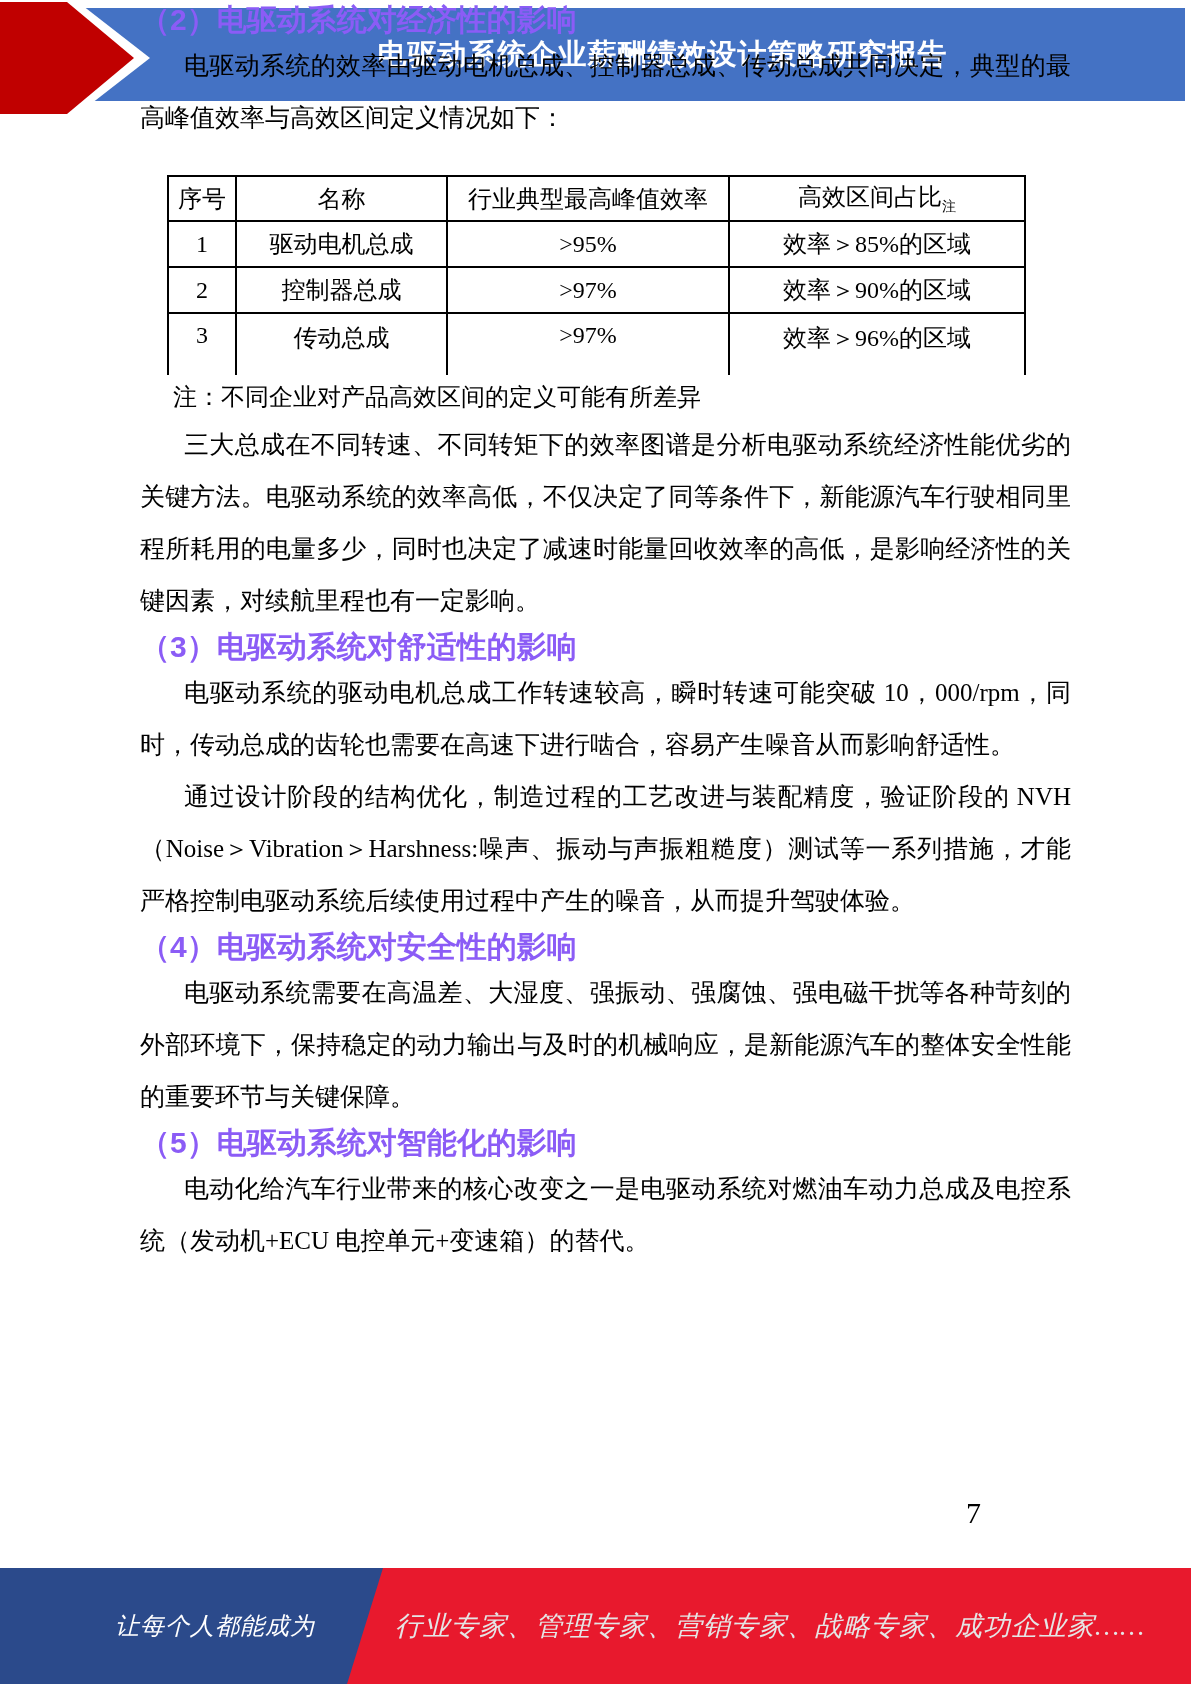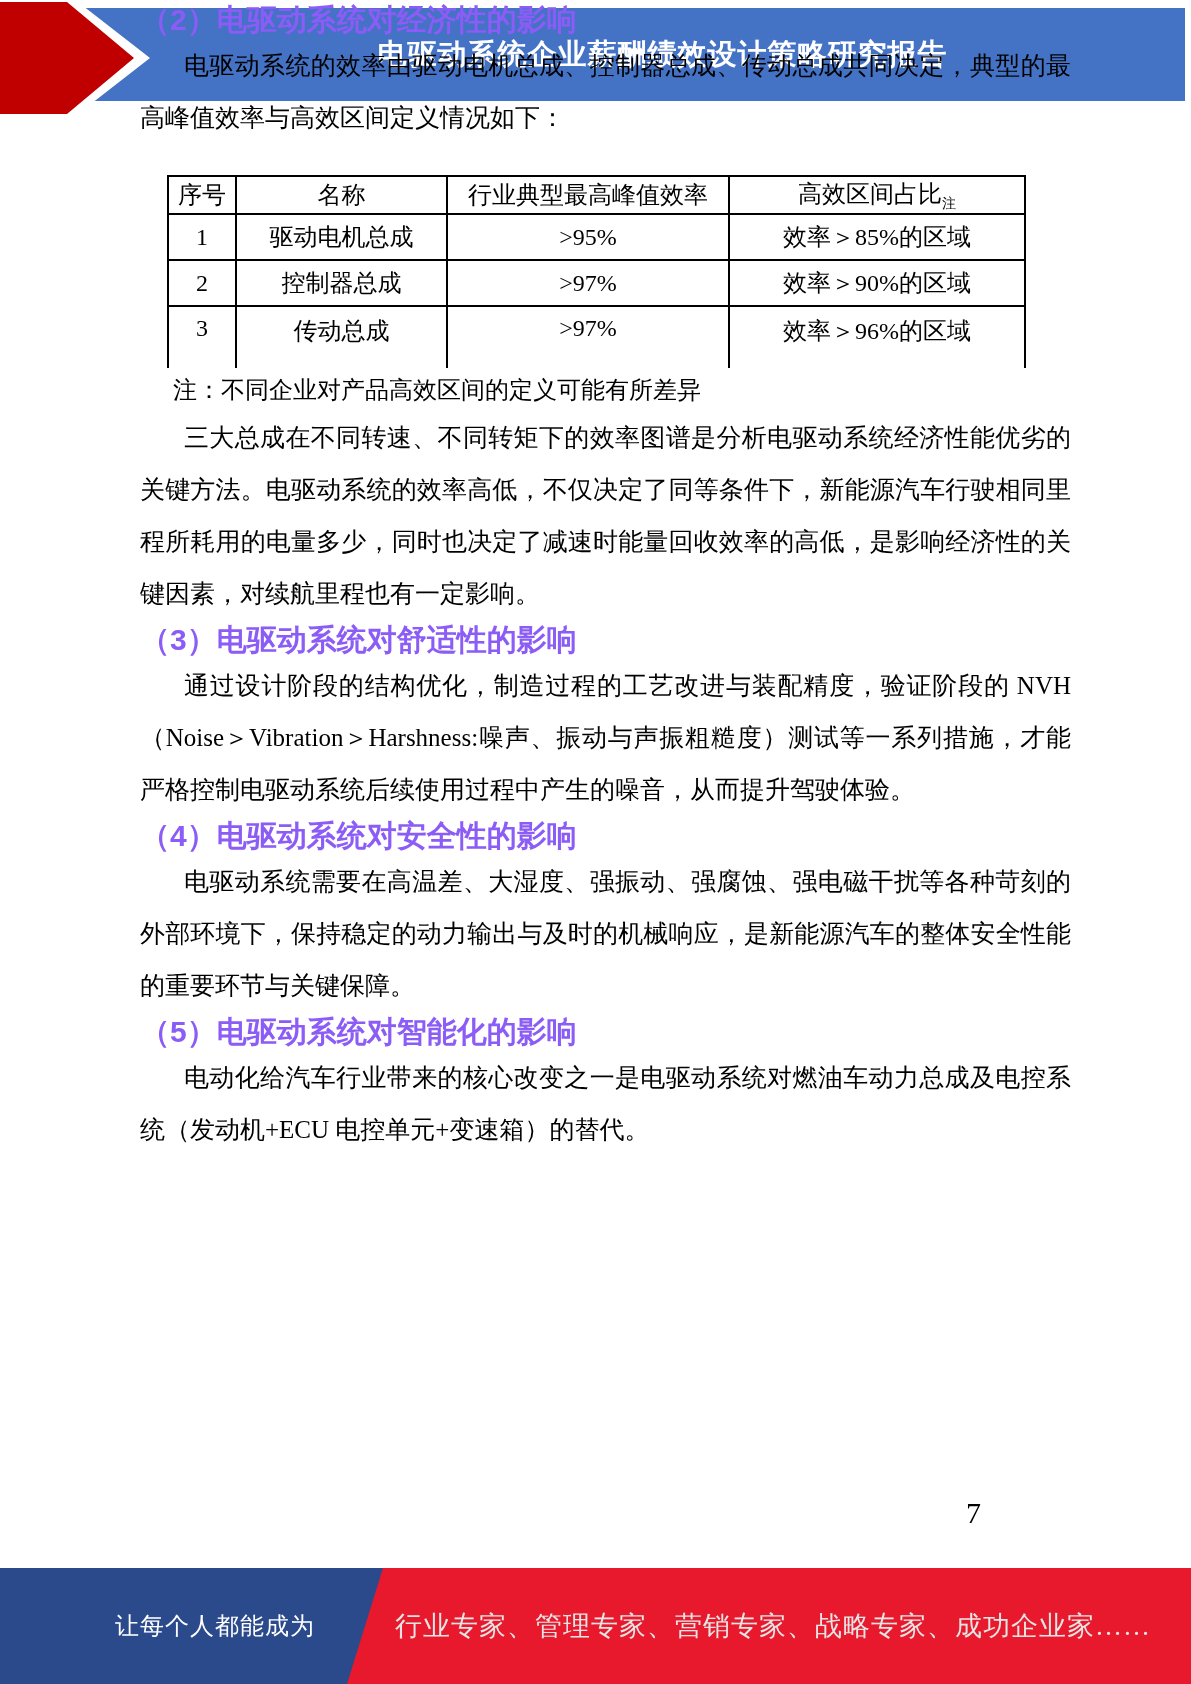--- a/index.html
+++ b/index.html
@@ -49,37 +49,38 @@
   .mt-p7{margin-top:38px;}
   
   table.eff{
     margin-left:27px;width:857px;border-collapse:collapse;table-layout:fixed;
     font-size:24px;
   }
   table.eff th, table.eff td{
     border:2px solid #000;text-align:center;vertical-align:middle;
     font-weight:400;padding:0 4px;
   }
-  table.eff thead tr{height:38px;}
+  table.eff thead tr{height:45px;}
   table.eff tbody tr{height:46px;}
   table.eff tbody tr.last{height:62px;}
   table.eff tbody tr.last td{border-bottom:none;vertical-align:top;padding-top:8px;}
   table.eff sub.note-mark{font-size:14px;}
   p.tbl-note{
     margin:3px;font-size:24px;line-height:38px;padding-left:30px;text-align:left;
   }
   
   .page-number{
     position:absolute;top:1496px;right:210px;font-size:30px;
     font-family:"Liberation Serif", serif;
   }
   
   .footer-band{
     position:absolute;left:0;bottom:0;width:1191px;height:116px;
     background:var(--footer_red);
+    font-style:italic;
   }
   .footer-blue{
     position:absolute;left:0;top:0;height:116px;width:383px;
     background:var(--footer_blue);
     clip-path:polygon(0 0, 100% 0, calc(100% - 36px) 100%, 0 100%);
   }
   .footer-left-text{
     position:absolute;left:95px;top:0;width:240px;height:116px;
     display:flex;align-items:center;justify-content:center;
     color:#ffffff;font-size:24px;letter-spacing:1px;
@@ -145,20 +146,21 @@
         <td>效率＞96%的区域</td>
       </tr>
     </tbody>
   </table>
 
   <p class="tbl-note mt-note">注：不同企业对产品高效区间的定义可能有所差异</p>
 
   <p class="para mt-p2">三大总成在不同转速、不同转矩下的效率图谱是分析电驱动系统经济性能优劣的关键方法。电驱动系统的效率高低，不仅决定了同等条件下，新能源汽车行驶相同里程所耗用的电量多少，同时也决定了减速时能量回收效率的高低，是影响经济性的关键因素，对续航里程也有一定影响。</p>
 
   <h2 class="sec mt-h2-3">（3）电驱动系统对舒适性的影响</h2>
+  <p class="para mt-p3">电驱动系统的驱动电机总成工作转速较高，瞬时转速可能突破 10，000/rpm，同时，传动总成的齿轮也需要在高速下进行啮合，容易产生噪音从而影响舒适性。</p>
   <p class="para mt-p4">通过设计阶段的结构优化，制造过程的工艺改进与装配精度，验证阶段的 NVH（Noise＞Vibration＞Harshness:噪声、振动与声振粗糙度）测试等一系列措施，才能严格控制电驱动系统后续使用过程中产生的噪音，从而提升驾驶体验。</p>
 
   <h2 class="sec mt-h2-4">（4）电驱动系统对安全性的影响</h2>
   <p class="para mt-p6">电驱动系统需要在高温差、大湿度、强振动、强腐蚀、强电磁干扰等各种苛刻的外部环境下，保持稳定的动力输出与及时的机械响应，是新能源汽车的整体安全性能的重要环节与关键保障。</p>
 
   <h2 class="sec mt-h2-5">（5）电驱动系统对智能化的影响</h2>
   <p class="para mt-p7">电动化给汽车行业带来的核心改变之一是电驱动系统对燃油车动力总成及电控系统（发动机+ECU 电控单元+变速箱）的替代。</p>
 
 </main>
 

